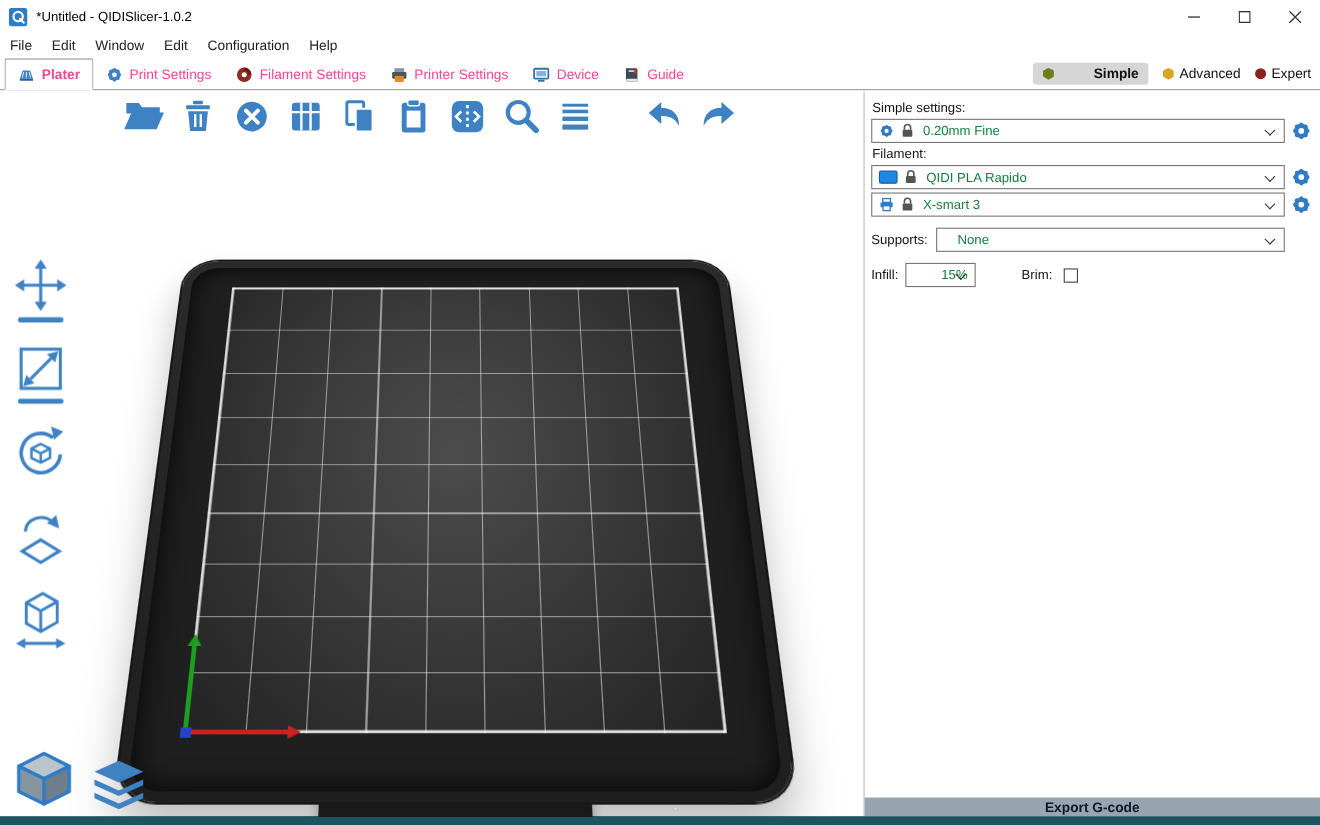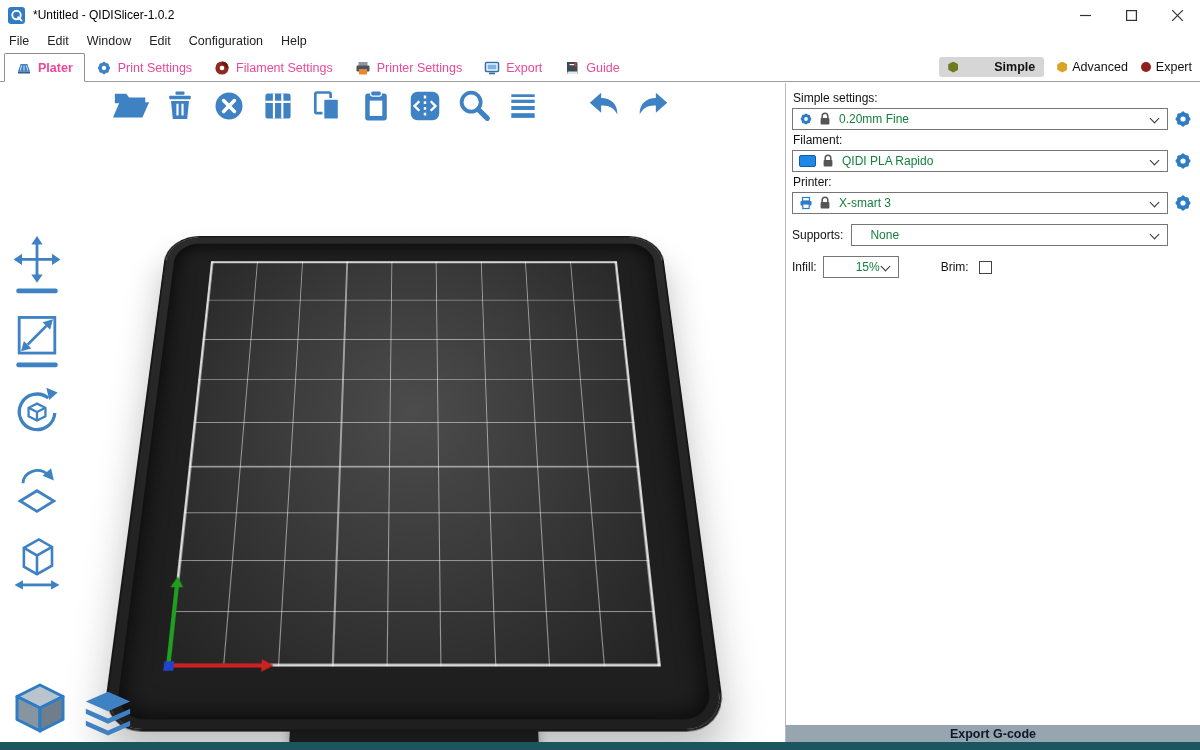--- a/index.html
+++ b/index.html
@@ -80,21 +80,21 @@
   .combo .chev { position:absolute; right:9px; top:6px; width:7px; height:7px;
                  border-right:1.7px solid #333; border-bottom:1.7px solid #333; transform:rotate(45deg); }
   .combo .val { font-size:12px; color:#15803d; white-space:nowrap; }
   .combo.no-gear { margin-right:24px; }
   .swatch { width:17px; height:12px; border:1px solid #135c9e; border-radius:2px; flex:0 0 auto; }
   .mini-ico { width:14px; height:14px; flex:0 0 auto; display:inline-flex; }
   .gear-btn { width:18px; height:18px; flex:0 0 auto; display:inline-flex; }
   .supports-row { display:flex; align-items:center; gap:8px; margin-top:10px; }
   .supports-row .side-label { margin:0; height:auto; }
   .infill-row { display:flex; align-items:center; gap:6px; margin-top:10px; }
-  .infill-combo { flex:none; width:76px;padding-left:32px; }
+  .infill-combo { flex:none; width:64px;padding-left:32px; }
   .brim-label { margin-left:36px; }
   .checkbox { width:13px; height:13px; border:1px solid #444; background:#fff; margin-left:4px; }
   .export-btn { position:absolute; left:0; right:0; bottom:0; height:17px; border:none;
     background:#96a5b0; color:#0f172a; font-weight:bold; font-size:12.5px;
     font-family:"Liberation Sans",sans-serif; display:flex; align-items:center; justify-content:center; }
 
   
   .statusbar { position:absolute; left:0; right:0; bottom:0; height:8px; background:#1a5560; }
 </style>
 </head>
@@ -182,21 +182,21 @@
       <span>Printer Settings</span>
     </div>
     <div class="tab">
       <span class="tab-ico">
         <svg viewBox="0 0 16 16">
             <rect x="1.5" y="2.5" width="13" height="9" rx="1" fill="none" stroke="#3a6ea8" stroke-width="1.6"></rect>
             <rect x="3.6" y="4.6" width="8.8" height="4.8" fill="#7fb3e8"></rect>
             <rect x="5" y="12.5" width="6" height="1.8" fill="#3a6ea8"></rect>
           </svg>
       </span>
-      <span>Export</span>
+      <span>Device</span>
     </div>
     <div class="tab">
       <span class="tab-ico">
         <svg viewBox="0 0 16 16">
             <path d="M3 2h9a1.5 1.5 0 0 1 1.5 1.5V14H4.5A1.5 1.5 0 0 1 3 12.5z" fill="#3d4a56"></path>
             <path d="M4.5 11.5h9V14h-9a1.25 1.25 0 0 1 0-2.5z" fill="#e6e6e6"></path>
             <rect x="5.5" y="4" width="5" height="1.2" fill="#fff"></rect>
             <rect x="10.5" y="2" width="2" height="5" fill="#c23b2e"></rect>
           </svg>
       </span>
@@ -445,21 +445,20 @@
               <g fill="#2e7cc5">
                 <rect x="3.5" y="3.5" width="13" height="13" rx="2"></rect>
                 <rect x="3.5" y="3.5" width="13" height="13" rx="2" transform="rotate(45 10 10)"></rect>
                 <circle cx="10" cy="10" r="6.5"></circle>
               </g>
               <circle cx="10" cy="10" r="2.9" fill="#fff"></circle>
             </svg>
         </span>
       </div>
 
-      <div class="side-label">Printer:</div>
       <div class="combo-row">
         <div class="combo">
           <span class="mini-ico">
             <svg viewBox="0 0 14 14">
                 <rect x="3.5" y="1.5" width="7" height="3.5" fill="none" stroke="#2e7cc5" stroke-width="1.2"></rect>
                 <rect x="1.5" y="5" width="11" height="4.5" rx="0.8" fill="#2e7cc5"></rect>
                 <rect x="3.8" y="8" width="6.4" height="4.5" fill="#fff" stroke="#2e7cc5" stroke-width="1.2"></rect>
               </svg>
           </span>
           <span class="mini-ico">

